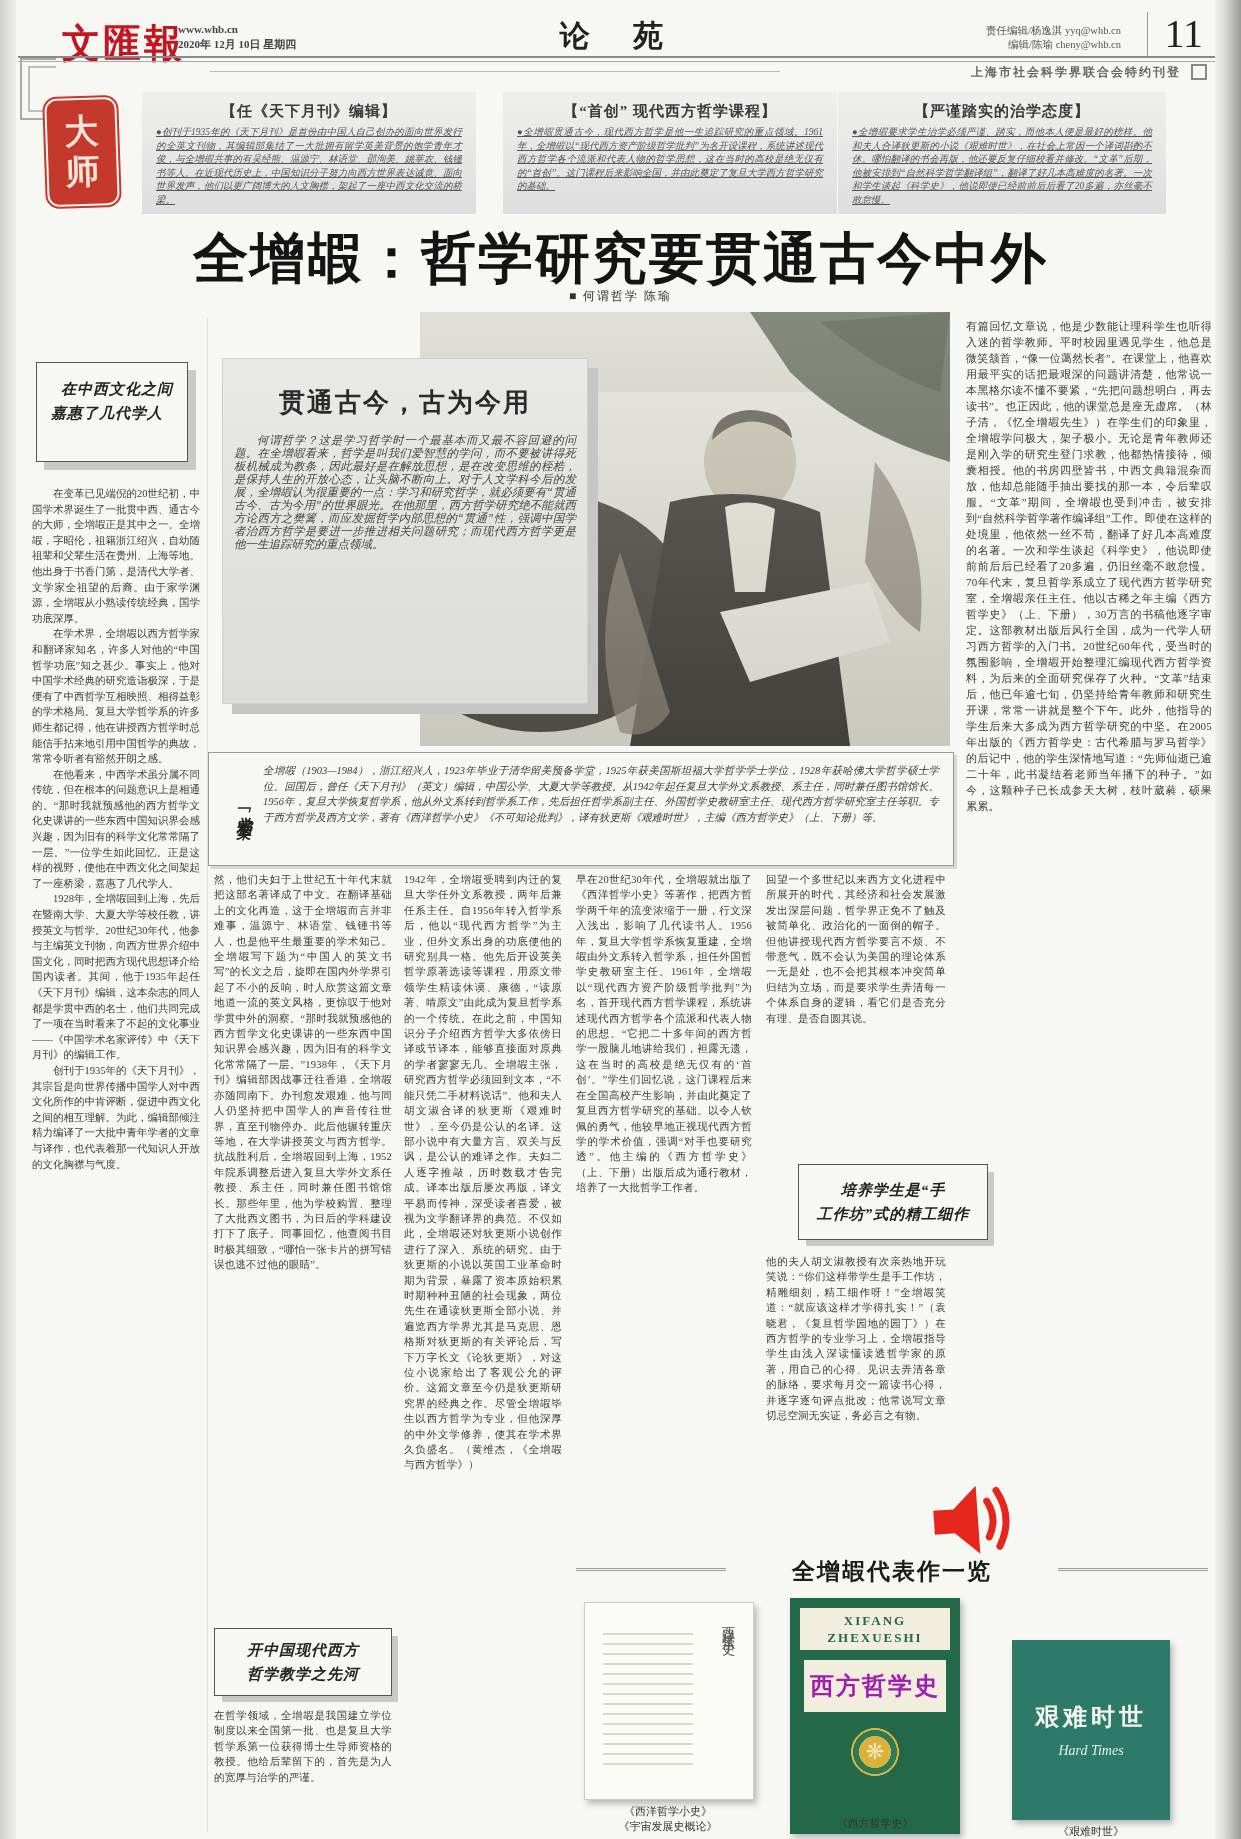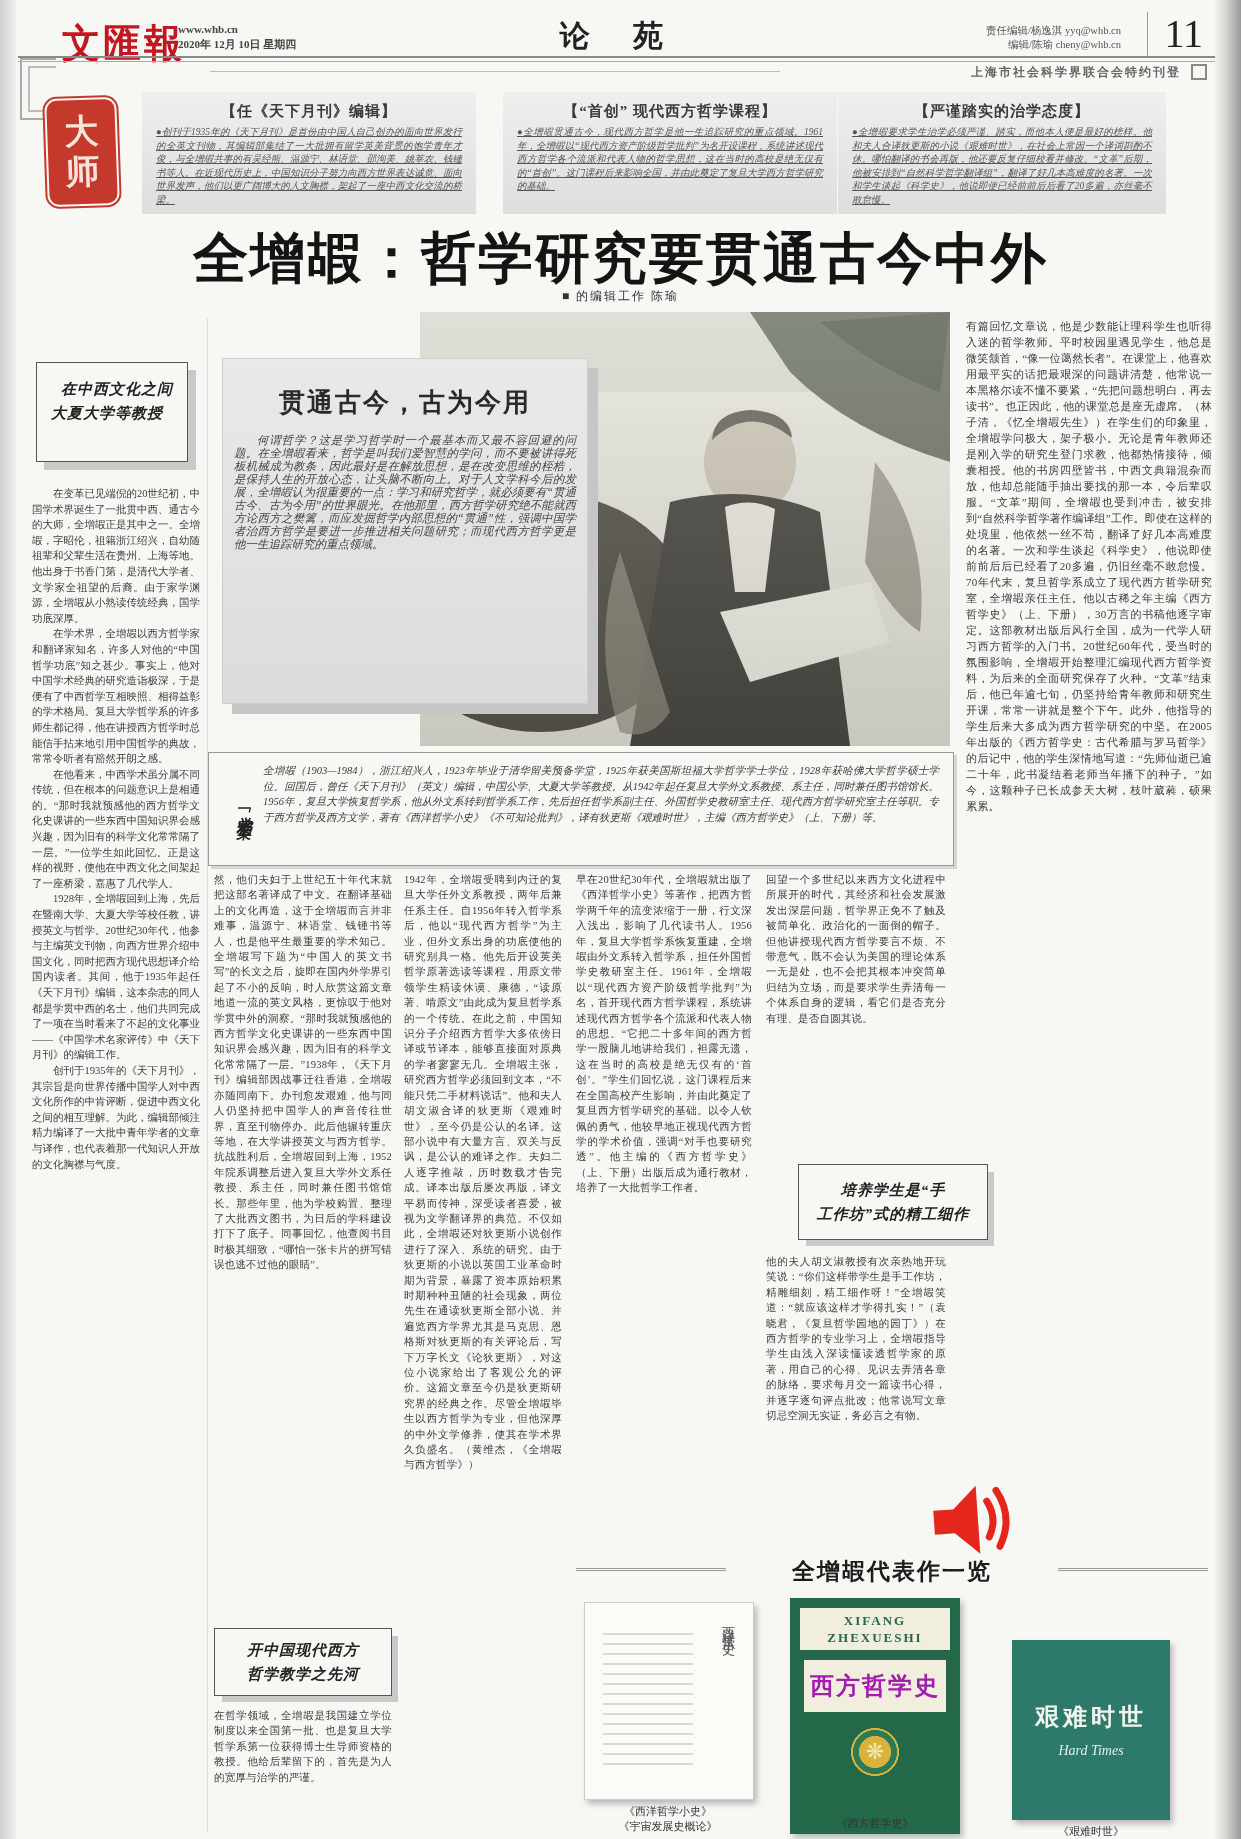--- a/index.html
+++ b/index.html
@@ -134,27 +134,27 @@
   <div class="ibox" style="left:490px;width:334px;margin-left:13px;">
     <h3>【“首创” 现代西方哲学课程】</h3>
     <p>●全增嘏贯通古今，现代西方哲学是他一生追踪研究的重点领域。1961年，全增嘏以“现代西方资产阶级哲学批判”为名开设课程，系统讲述现代西方哲学各个流派和代表人物的哲学思想，这在当时的高校是绝无仅有的“首创”。这门课程后来影响全国，并由此奠定了复旦大学西方哲学研究的基础。</p>
   </div>
   <div class="ibox" style="left:838px;width:328px;">
     <h3>【严谨踏实的治学态度】</h3>
     <p>●全增嘏要求学生治学必须严谨、踏实，而他本人便是最好的榜样。他和夫人合译狄更斯的小说《艰难时世》，在社会上常因一个译词斟酌不休。哪怕翻译的书会再版，他还要反复仔细校看并修改。“文革”后期，他被安排到“自然科学哲学翻译组”，翻译了好几本高难度的名著。一次和学生谈起《科学史》，他说即使已经前前后后看了20多遍，亦丝毫不敢怠慢。</p>
   </div>
 
   <div class="headline">全增嘏：哲学研究要贯通古今中外</div>
-  <div class="byline">■ 的编辑工作  陈瑜</div>
+  <div class="byline">■ 何谓哲学  陈瑜</div>
 
   <div class="v-rule"></div>
   <div class="sbox-shadow"></div>
   <div class="sbox">
     <div class="l1">在中西文化之间</div>
-    <div class="l2">大夏大学等教授</div>
+    <div class="l2">嘉惠了几代学人</div>
   </div>
   <div class="sidebar-text">
     <p>在变革已见端倪的20世纪初，中国学术界诞生了一批贯中西、通古今的大师，全增嘏正是其中之一。全增嘏，字昭伦，祖籍浙江绍兴，自幼随祖辈和父辈生活在贵州、上海等地。他出身于书香门第，是清代大学者、文学家全祖望的后裔。由于家学渊源，全增嘏从小熟读传统经典，国学功底深厚。</p>
     <p>在学术界，全增嘏以西方哲学家和翻译家知名，许多人对他的“中国哲学功底”知之甚少。事实上，他对中国学术经典的研究造诣极深，于是便有了中西哲学互相映照、相得益彰的学术格局。复旦大学哲学系的许多师生都记得，他在讲授西方哲学时总能信手拈来地引用中国哲学的典故，常常令听者有豁然开朗之感。</p>
     <p>在他看来，中西学术虽分属不同传统，但在根本的问题意识上是相通的。“那时我就预感他的西方哲学文化史课讲的一些东西中国知识界会感兴趣，因为旧有的科学文化常常隔了一层。”一位学生如此回忆。正是这样的视野，使他在中西文化之间架起了一座桥梁，嘉惠了几代学人。</p>
     <p>1928年，全增嘏回到上海，先后在暨南大学、大夏大学等校任教，讲授英文与哲学。20世纪30年代，他参与主编英文刊物，向西方世界介绍中国文化，同时把西方现代思想译介给国内读者。其间，他于1935年起任《天下月刊》编辑，这本杂志的同人都是学贯中西的名士，他们共同完成了一项在当时看来了不起的文化事业——《中国学术名家评传》中《天下月刊》的编辑工作。</p>
     <p>创刊于1935年的《天下月刊》，其宗旨是向世界传播中国学人对中西文化所作的中肯评断，促进中西文化之间的相互理解。为此，编辑部倾注精力编译了一大批中青年学者的文章与译作，也代表着那一代知识人开放的文化胸襟与气度。</p>
   </div>
 
   <div class="photo">

